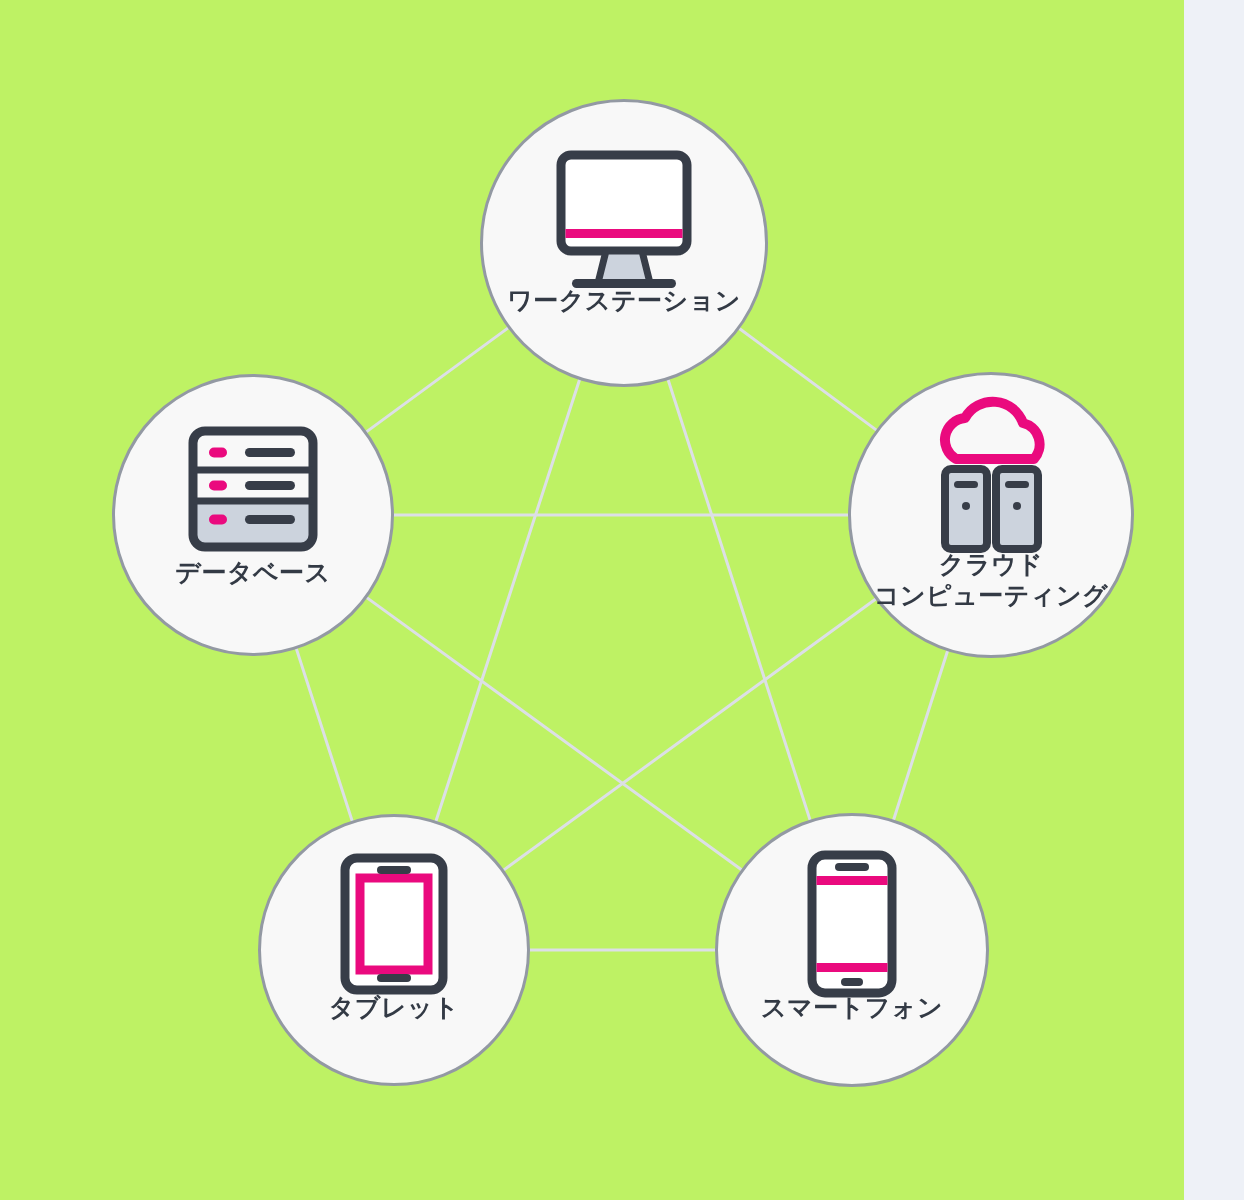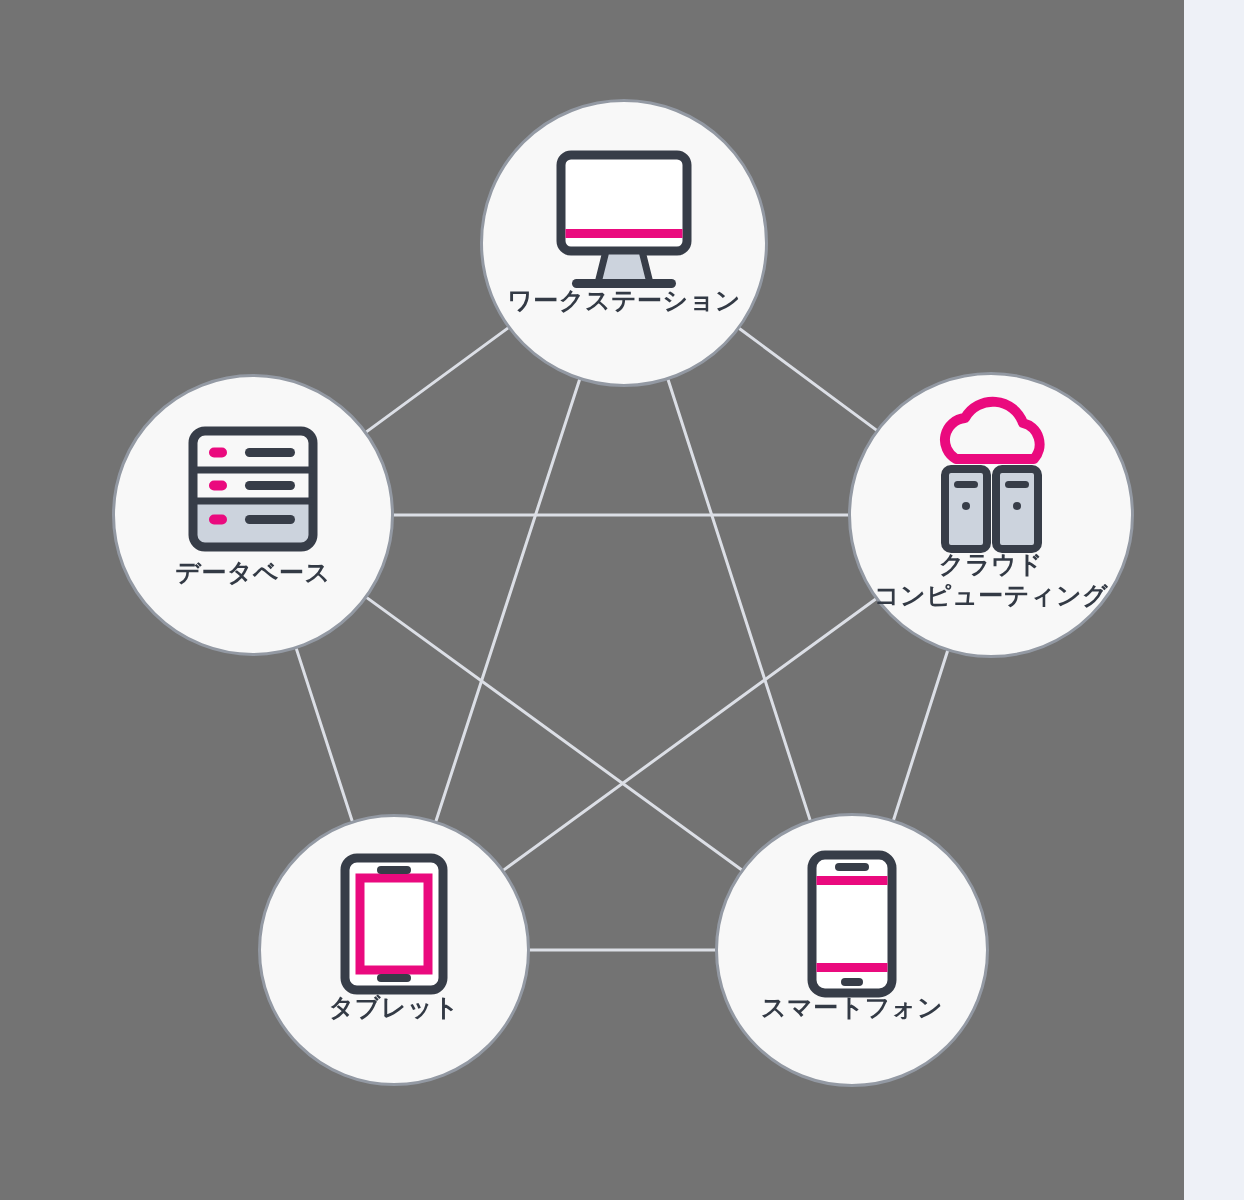--- a/index.html
+++ b/index.html
@@ -11,21 +11,21 @@
     width: 1244px;
     height: 1200px;
     background: #eef1f7;
     font-family: "Liberation Sans", "DejaVu Sans", sans-serif;
     overflow: hidden;
   }
   #diagram-root {
     position: relative;
     width: 1184px;
     height: 1200px;
-    background: #737373;
+    background: #bef264;
   }
   #network-svg {
     position: absolute;
     top: 0;
     left: 0;
     width: 1244px;
     height: 1200px;
     display: block;
   }
   .node-label {

